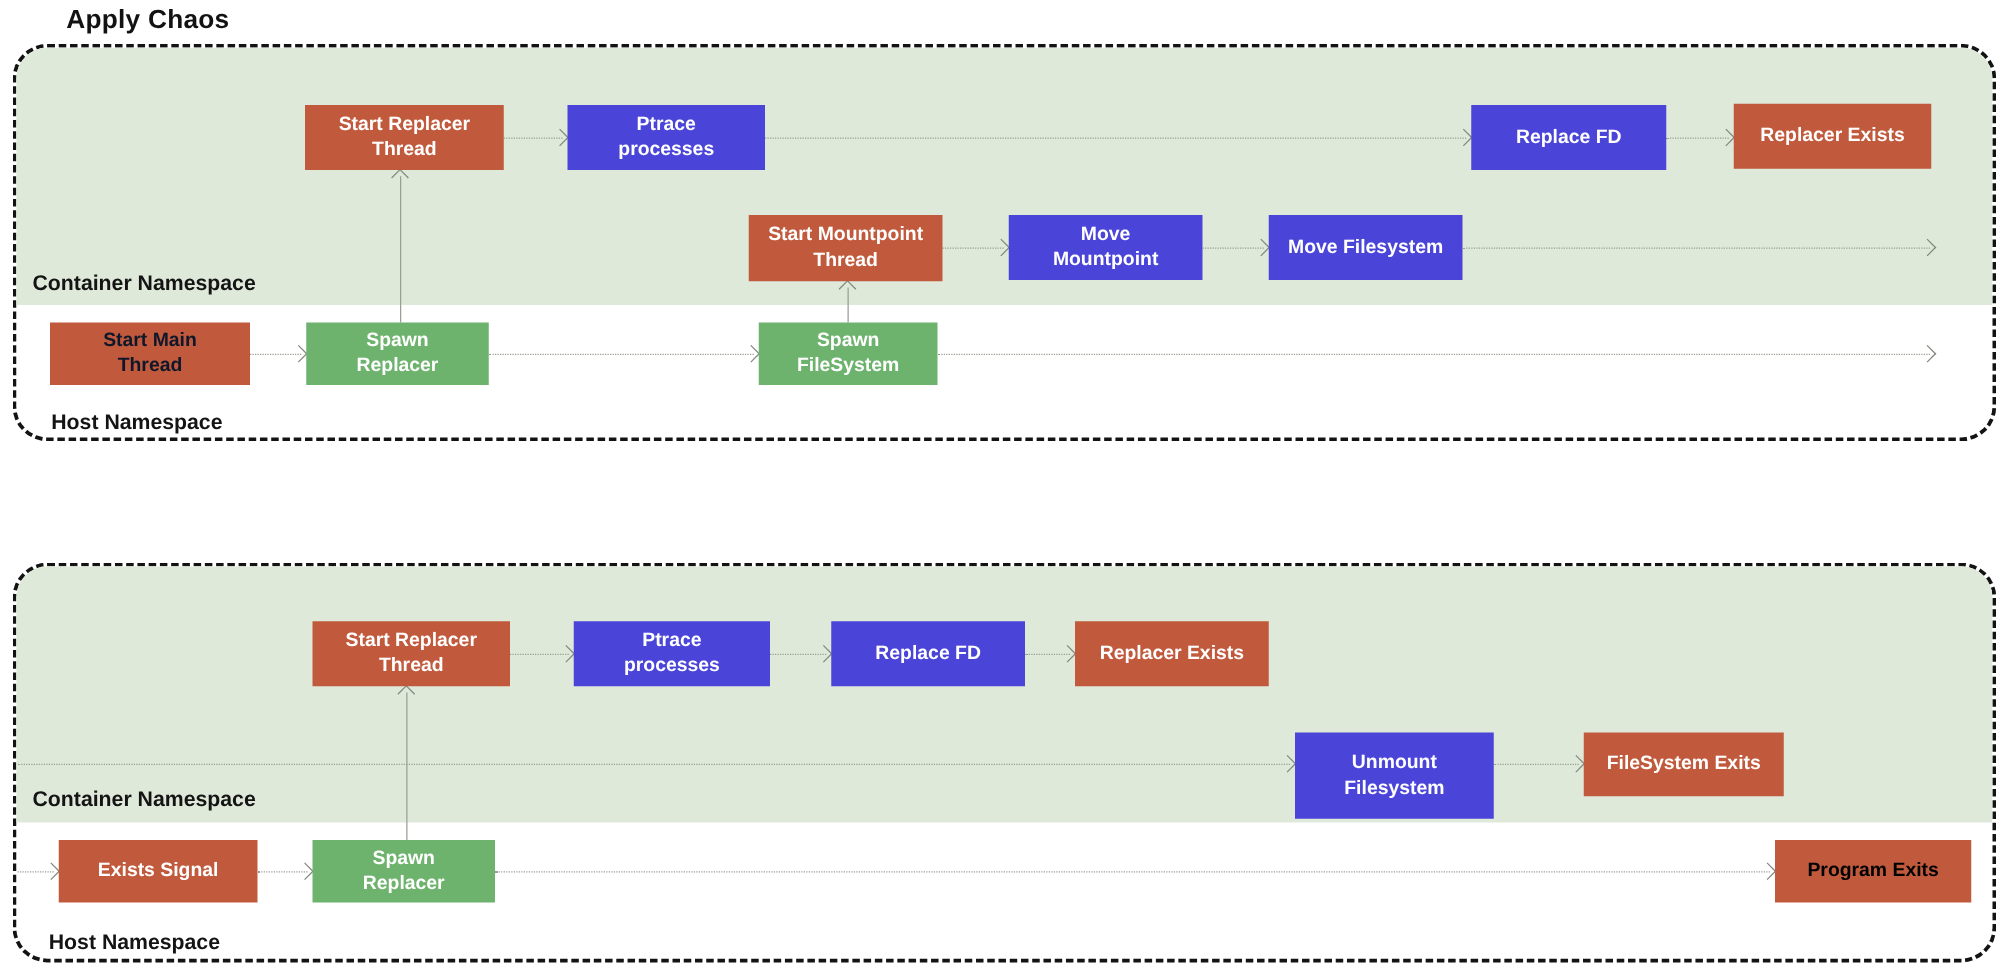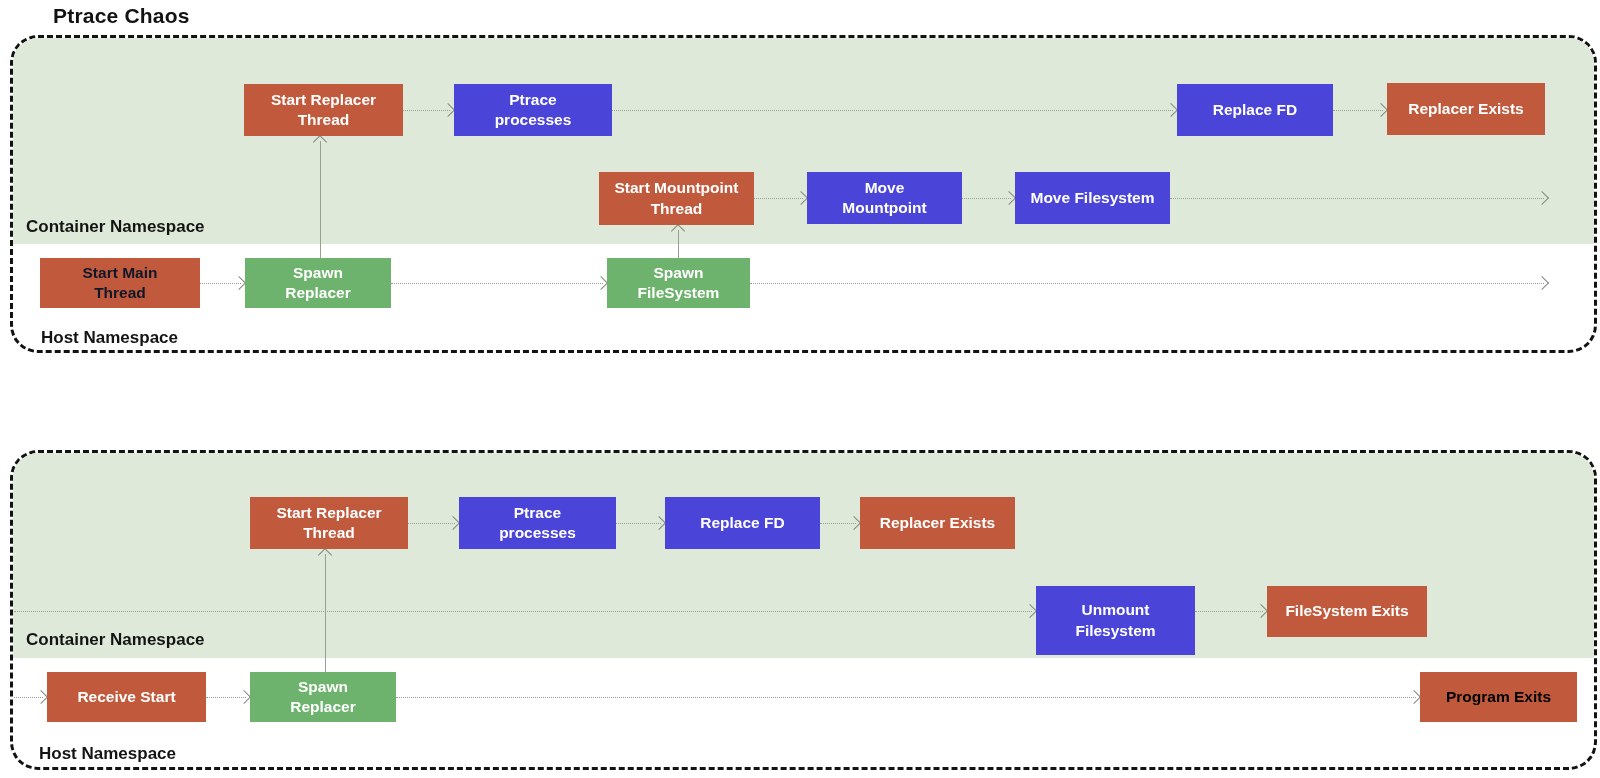--- a/index.html
+++ b/index.html
@@ -66,21 +66,21 @@
   .chev.up{
     border-top:1.6px solid #82887e;
     border-left:1.6px solid #82887e;
     transform:rotate(45deg);
   }
 </style>
 </head>
 <body>
 
 <div class="stage">
-  <div class="page-title">Ptrace Chaos</div>
+  <div class="page-title">Apply Chaos</div>
 
   <div class="panel" id="panel-0" style="left: 10px; top: 35px; width: 1587px; height: 318px;">
     <div class="zone-green" style="height: 206px; background: rgb(223, 233, 218);"></div>
     <div class="zone-host" style="top: 206px;"></div>
     <div class="ns-label lbl-container" style="left: 13px; top: 179px; color: rgb(20, 20, 20);">Container Namespace</div>
     <div class="ns-label lbl-host" style="left: 28px; top: 290px; color: rgb(20, 20, 20);">Host Namespace</div>
   </div>
 
   <div class="panel" id="panel-1" style="left: 10px; top: 450px; width: 1587px; height: 320px;">
     <div class="zone-green" style="height: 205px; background: rgb(223, 233, 218);"></div>
@@ -147,17 +147,17 @@
     <div class="chev up" style="left: 320px; top: 550px;"></div>
     <div class="node orange" style="left: 250px; top: 497px; width: 158px; height: 52px; background: rgb(193, 90, 60); color: rgb(255, 255, 255);">Start Replacer
 Thread</div>
     <div class="node blue" style="left: 459px; top: 497px; width: 157px; height: 52px; background: rgb(74, 68, 217); color: rgb(255, 255, 255);">Ptrace
 processes</div>
     <div class="node blue" style="left: 665px; top: 497px; width: 155px; height: 52px; background: rgb(74, 68, 217); color: rgb(255, 255, 255);">Replace FD</div>
     <div class="node orange" style="left: 860px; top: 497px; width: 155px; height: 52px; background: rgb(193, 90, 60); color: rgb(255, 255, 255);">Replacer Exists</div>
     <div class="node blue" style="left: 1036px; top: 586px; width: 159px; height: 69px; background: rgb(74, 68, 217); color: rgb(255, 255, 255);">Unmount
 Filesystem</div>
     <div class="node orange" style="left: 1267px; top: 586px; width: 160px; height: 51px; background: rgb(193, 90, 60); color: rgb(255, 255, 255);">FileSystem Exits</div>
-    <div class="node orange" style="left: 47px; top: 672px; width: 159px; height: 50px; background: rgb(193, 90, 60); color: rgb(255, 255, 255);">Receive Start</div>
+    <div class="node orange" style="left: 47px; top: 672px; width: 159px; height: 50px; background: rgb(193, 90, 60); color: rgb(255, 255, 255);">Exists Signal</div>
     <div class="node green" style="left: 250px; top: 672px; width: 146px; height: 50px; background: rgb(109, 179, 109); color: rgb(255, 255, 255);">Spawn
 Replacer</div>
     <div class="node orange" style="left: 1420px; top: 672px; width: 157px; height: 50px; background: rgb(193, 90, 60); color: #000000;">Program Exits</div>
   </div>
 
 </body></html>

